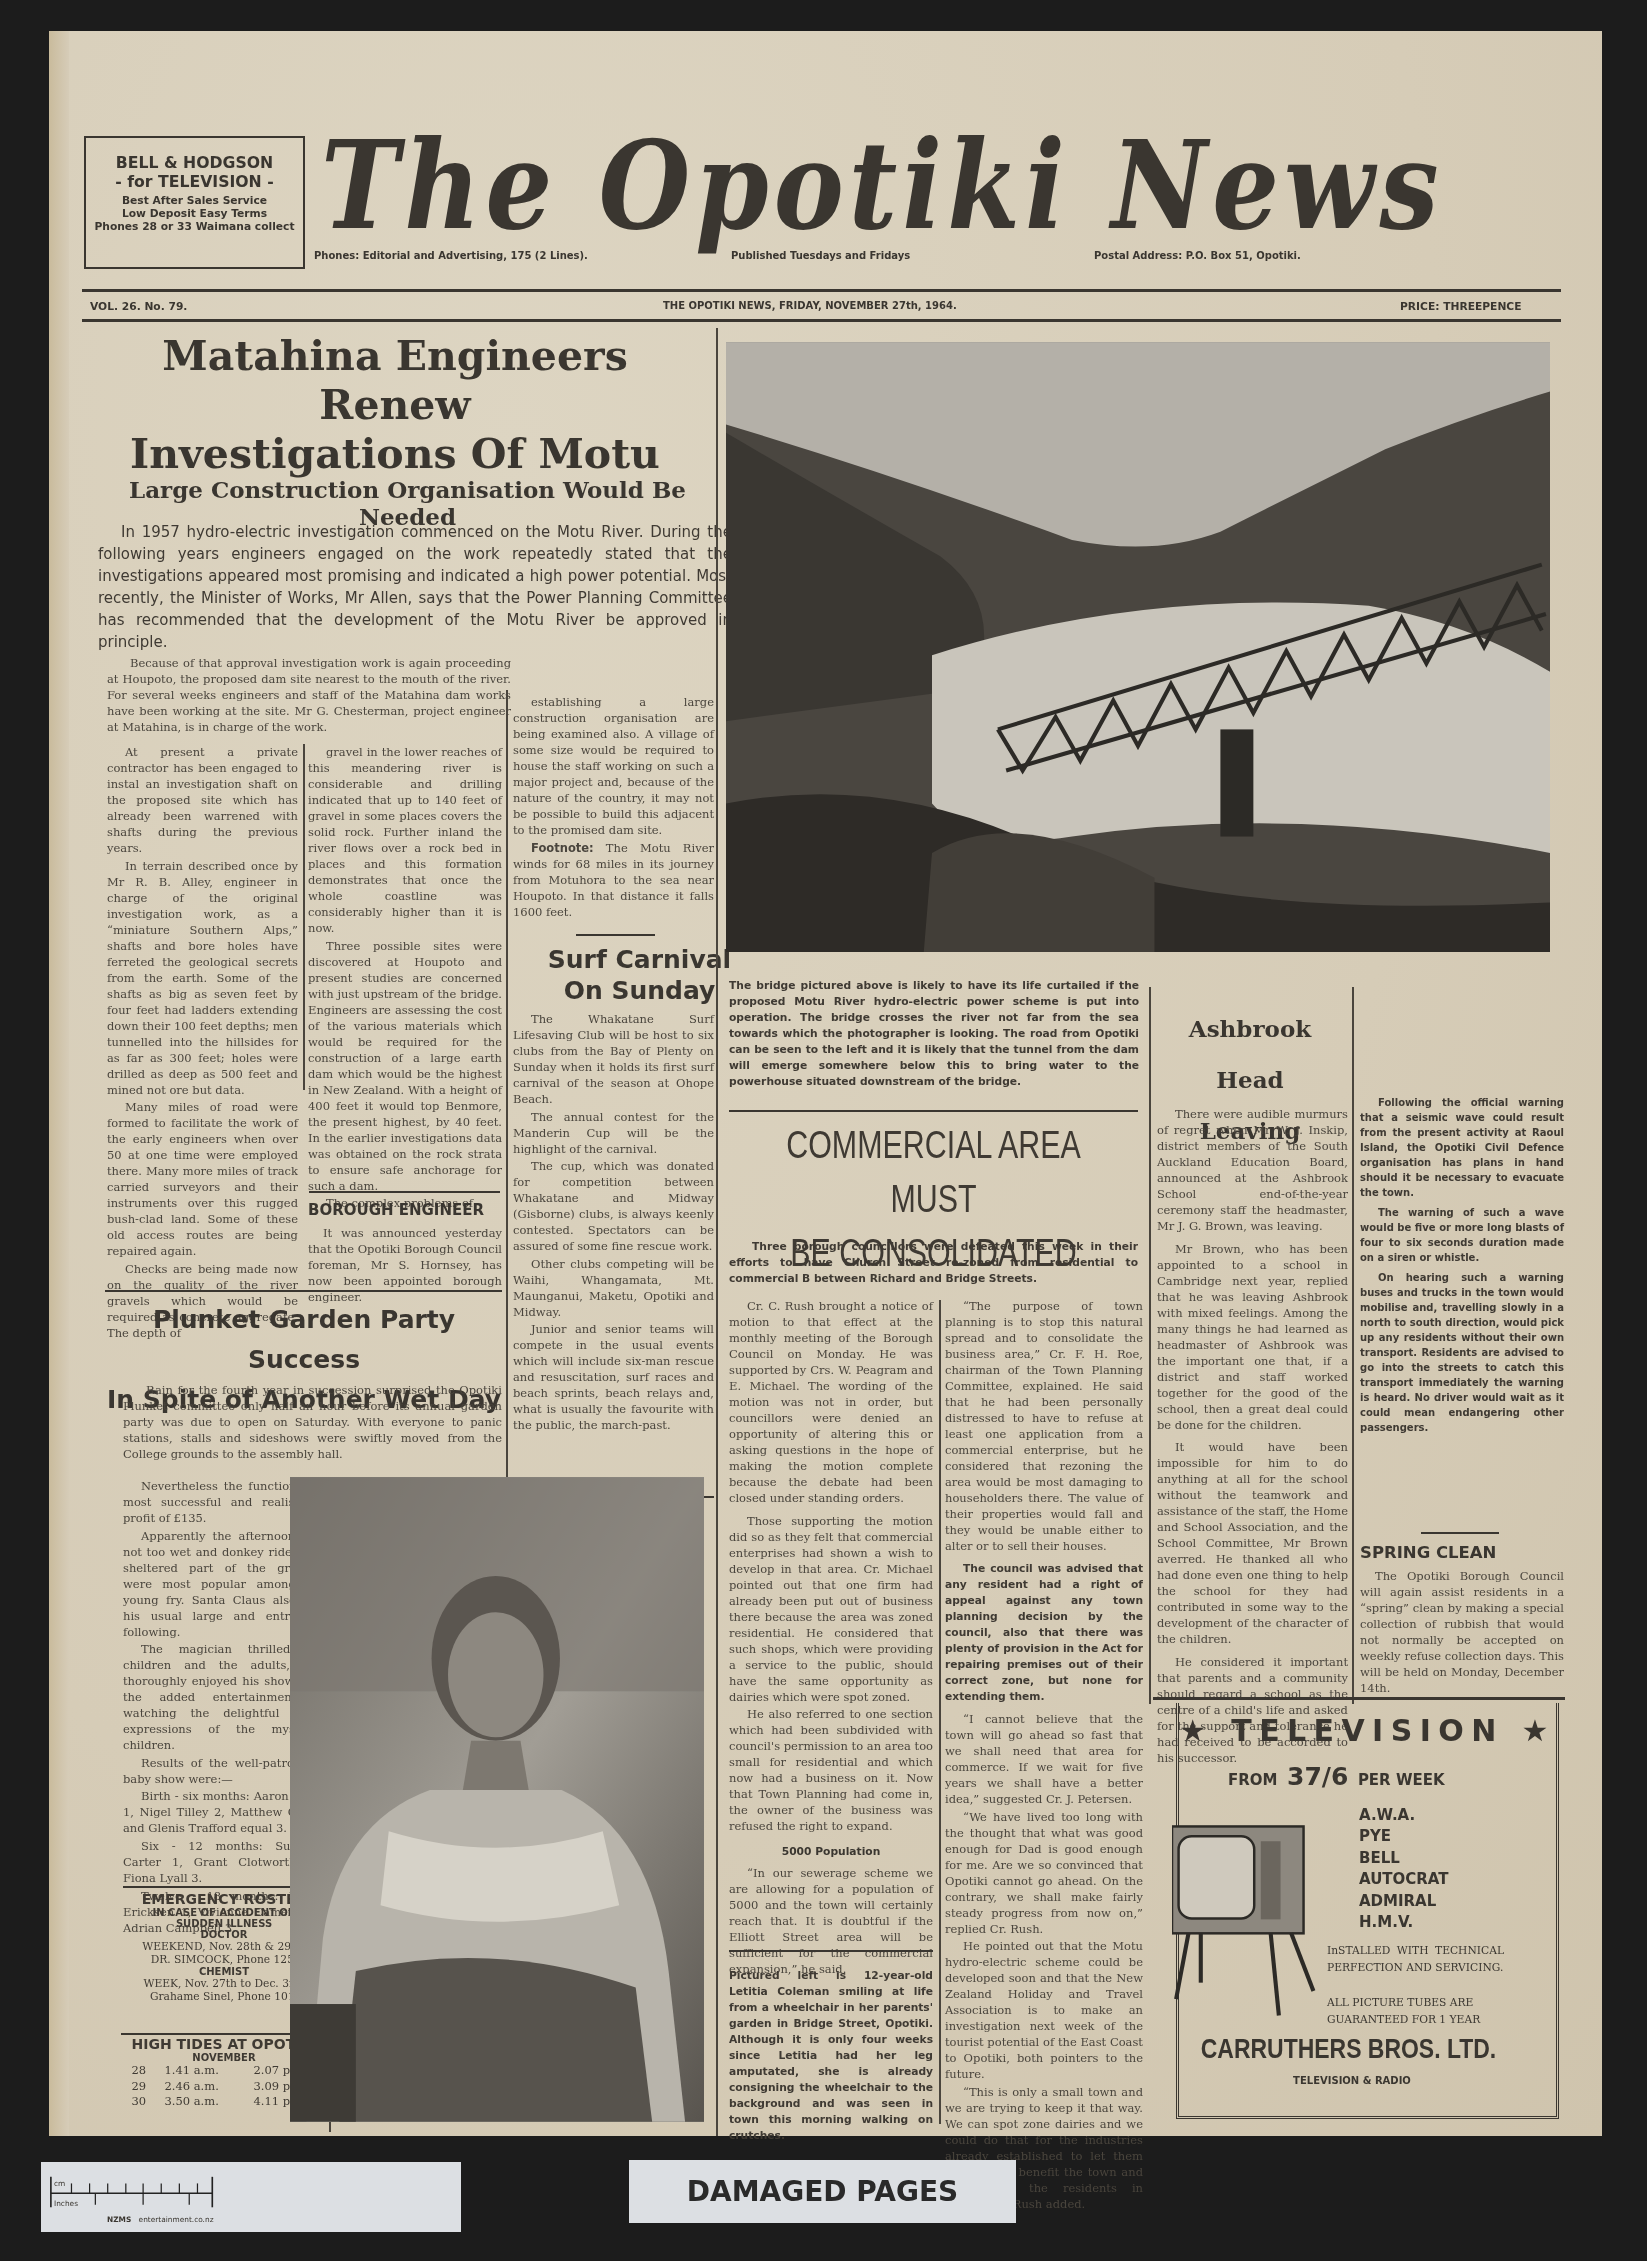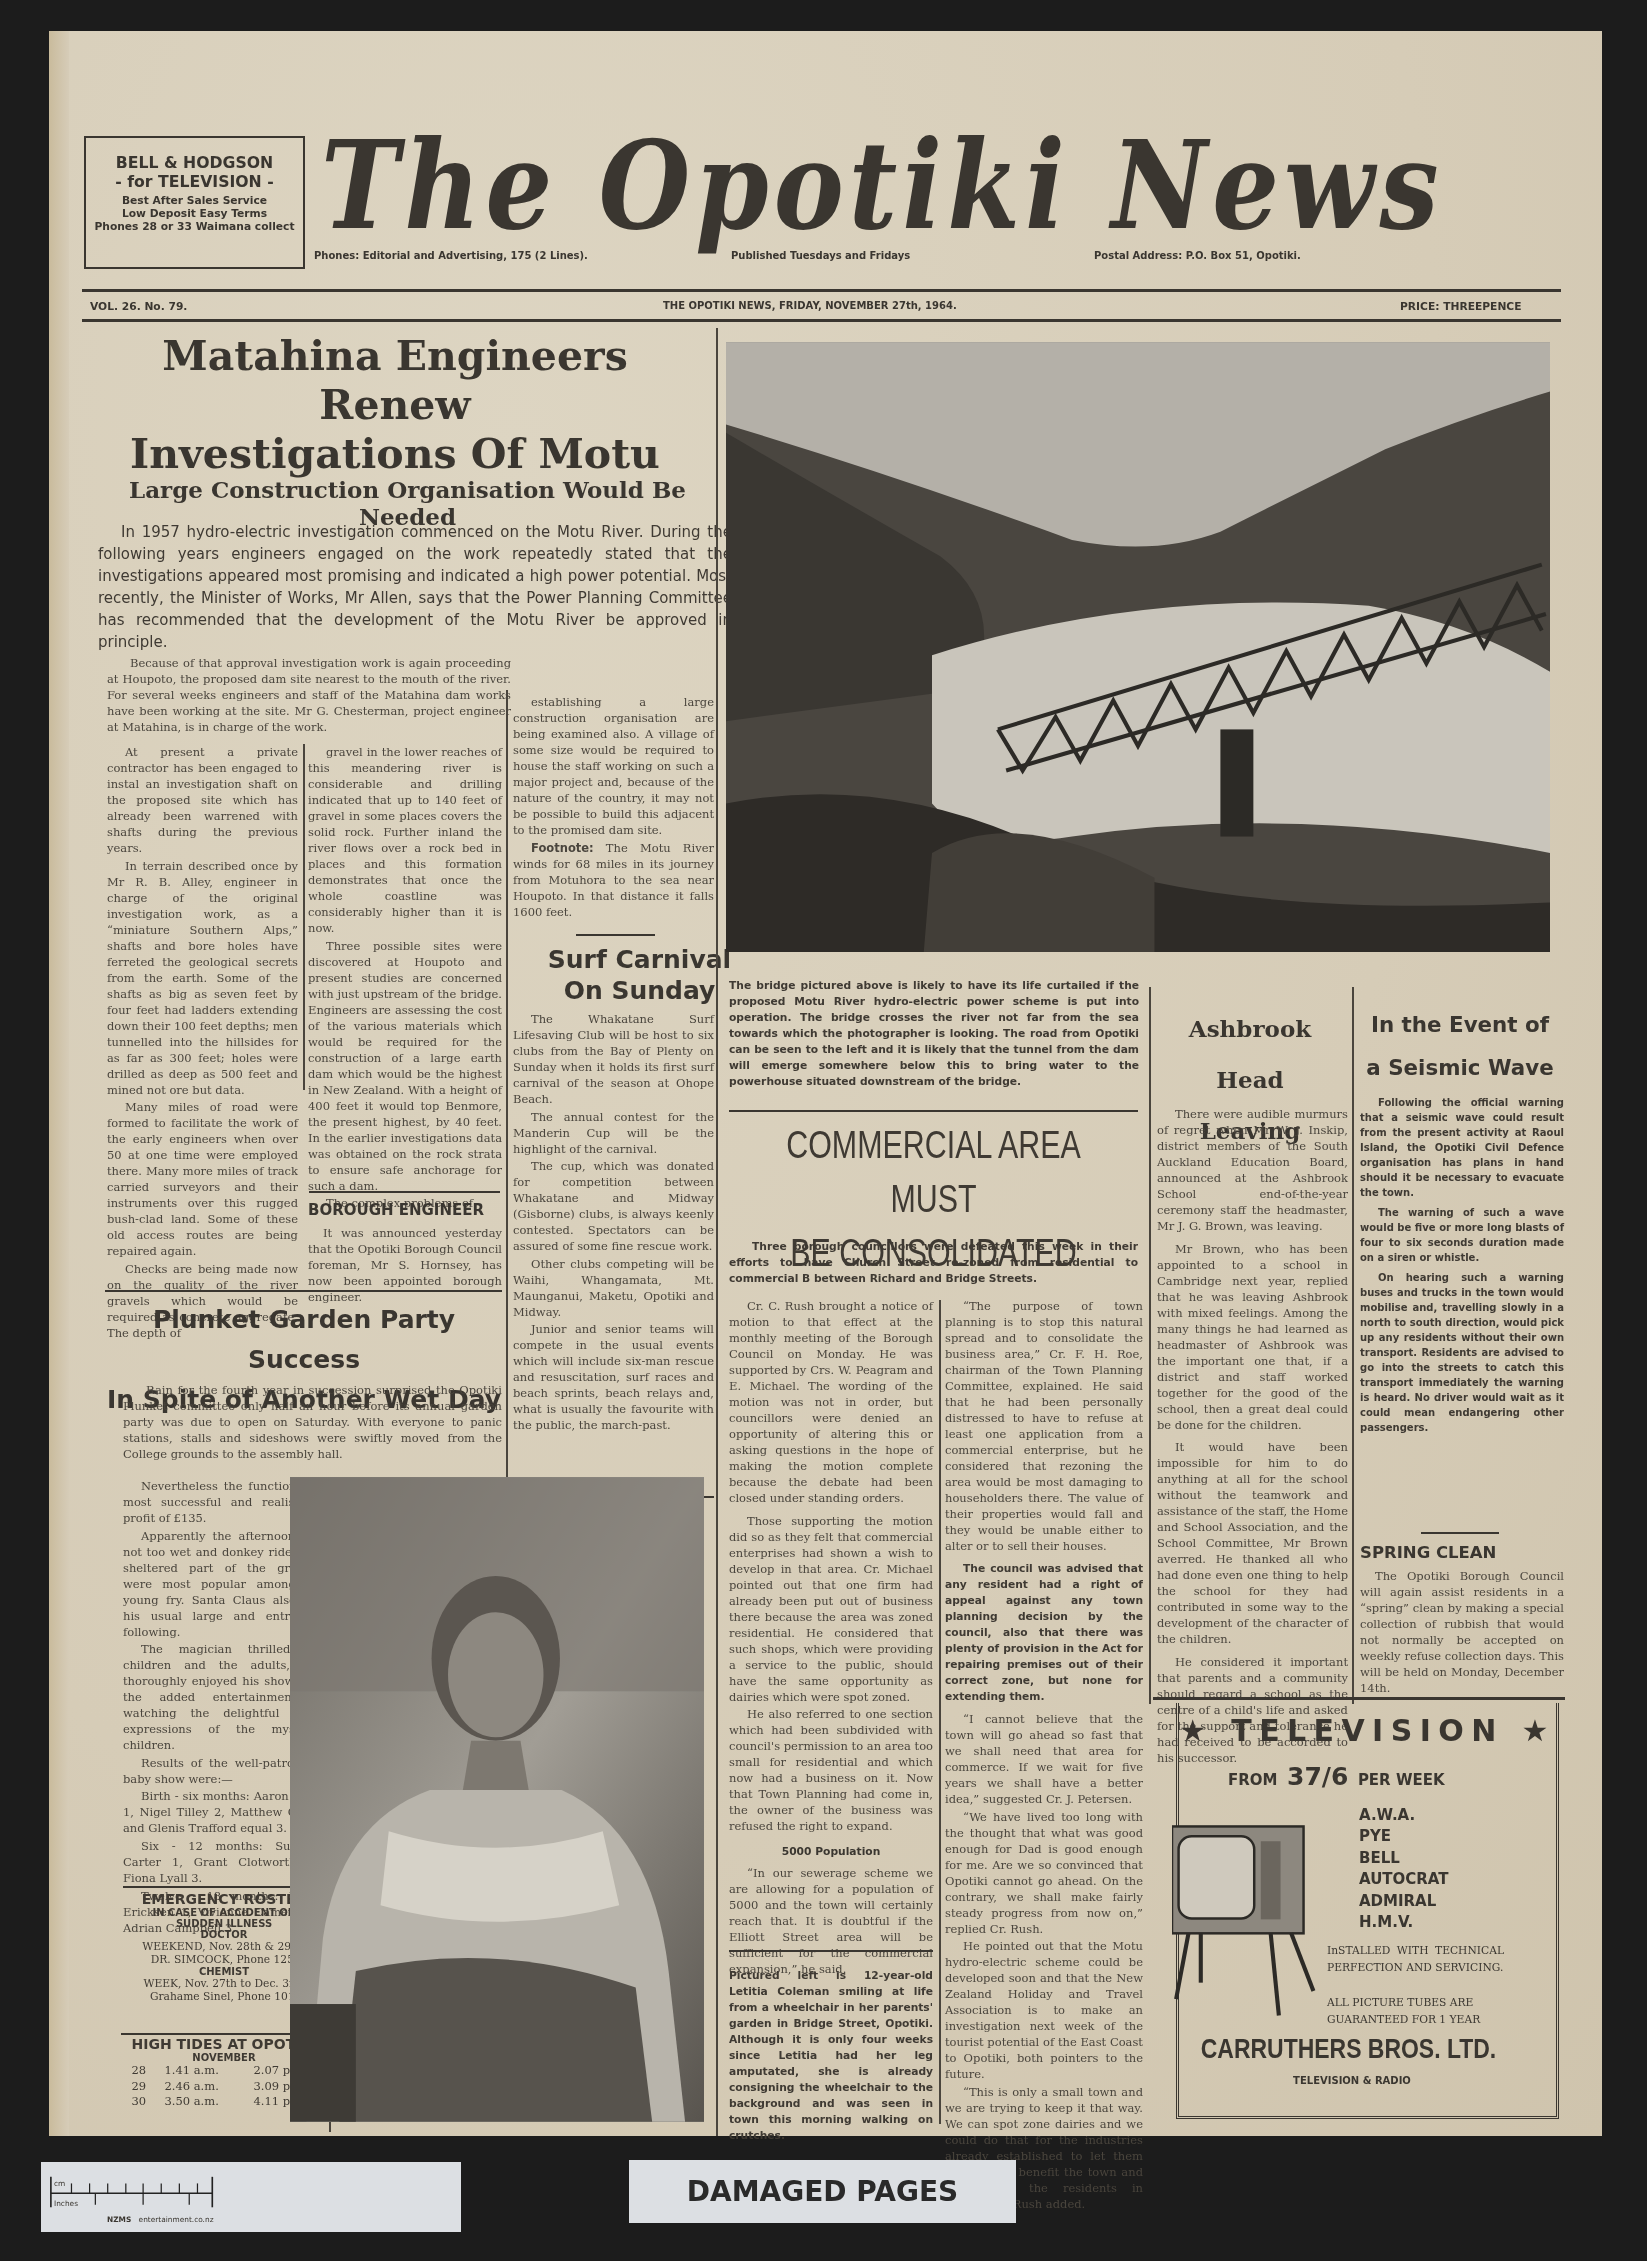--- a/index.html
+++ b/index.html
@@ -223,24 +223,20 @@
     <div>Leaving</div>
   </div>
   <div class="abs body-text" style="left:1108px;top:1075px;width:191px;">
     <p>There were audible murmurs of regret when Mr W. J. Inskip, district members of the South Auckland Education Board, announced at the Ashbrook School end-of-the-year ceremony staff the headmaster, Mr J. G. Brown, was leaving.</p>
     <p style="margin-top:6.6px;">Mr Brown, who has been appointed to a school in Cambridge next year, replied that he was leaving Ashbrook with mixed feelings. Among the many things he had learned as headmaster of Ashbrook was the important one that, if a district and staff worked together for the good of the school, then a great deal could be done for the children.</p>
     <p style="margin-top:6.6px;">It would have been impossible for him to do anything at all for the school without the teamwork and assistance of the staff, the Home and School Association, and the School Committee, Mr Brown averred. He thanked all who had done even one thing to help the school for they had contributed in some way to the development of the character of the children.</p>
     <p style="margin-top:6.6px;">He considered it important that parents and a community should regard a school as the centre of a child's life and asked for the support and tolerance he had received to be accorded to his successor.</p>
   </div>
 
   <div class="vline" style="left:1303px;top:956px;height:717px;"></div>
-  <div class="abs sans center" style="left:1308px;top:972px;width:206px;font-size:21.4px;font-weight:bold;line-height:43px;">
-    <div>In the Event of</div>
-    <div>a Seismic Wave</div>
-  </div>
   <div class="abs bold-text" style="left:1311px;top:1064px;width:204px;font-size:10px;line-height:15px;">
     <p>Following the official warning that a seismic wave could result from the present activity at Raoul Island, the Opotiki Civil Defence organisation has plans in hand should it be necessary to evacuate the town.</p>
     <p>The warning of such a wave would be five or more long blasts of four to six seconds duration made on a siren or whistle.</p>
     <p>On hearing such a warning buses and trucks in the town would mobilise and, travelling slowly in a north to south direction, would pick up any residents without their own transport. Residents are advised to go into the streets to catch this transport immediately the warning is heard. No driver would wait as it could mean endangering other passengers.</p>
   </div>
   <div class="rule" style="left:1372px;top:1501px;width:78px;height:1.6px;"></div>
   <div class="abs sub-head" style="left:1311px;top:1512px;font-size:16.5px;">SPRING CLEAN</div>
   <div class="abs body-text" style="left:1311px;top:1537px;width:204px;text-indent:15px;">The Opotiki Borough Council will again assist residents in a “spring” clean by making a special collection of rubbish that would not normally be accepted on weekly refuse collection days. This will be held on Monday, December 14th.</div>
 
   <div class="rule" style="left:1104px;top:1666px;width:412px;height:2.5px;"></div>

